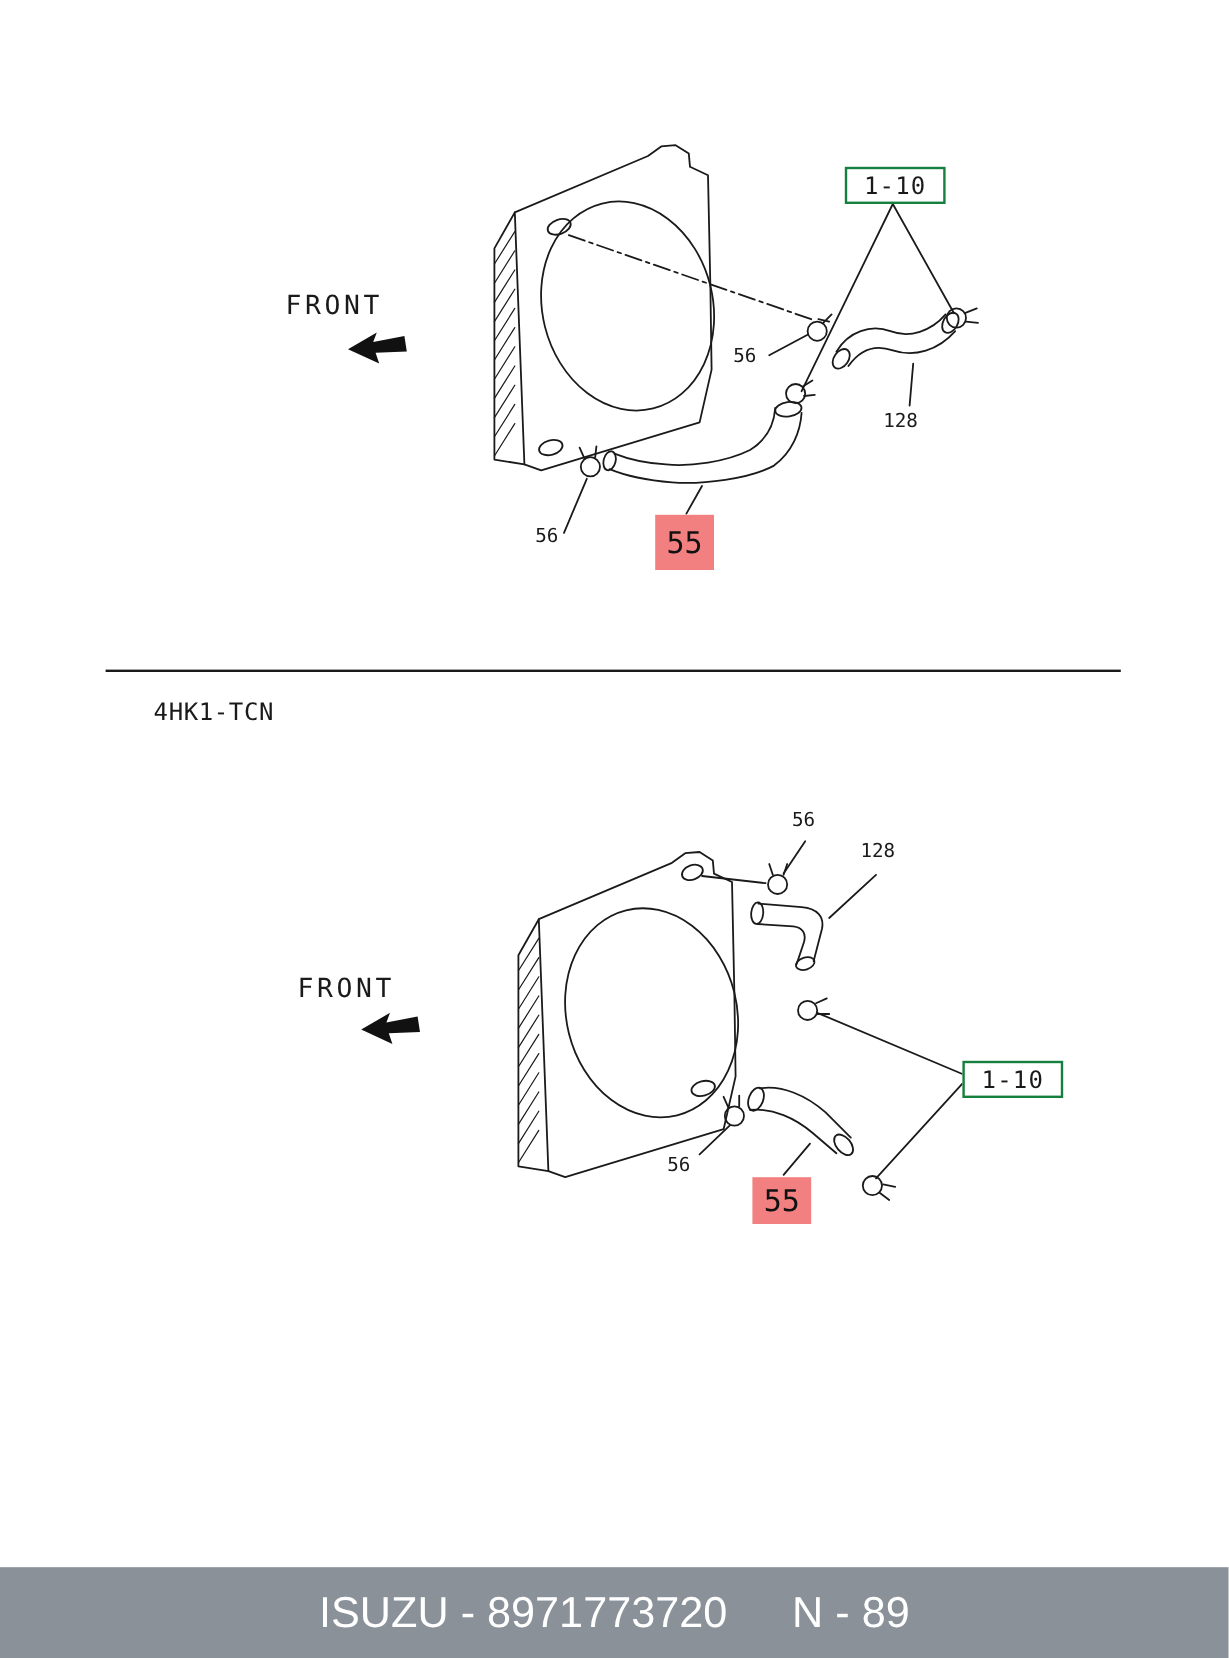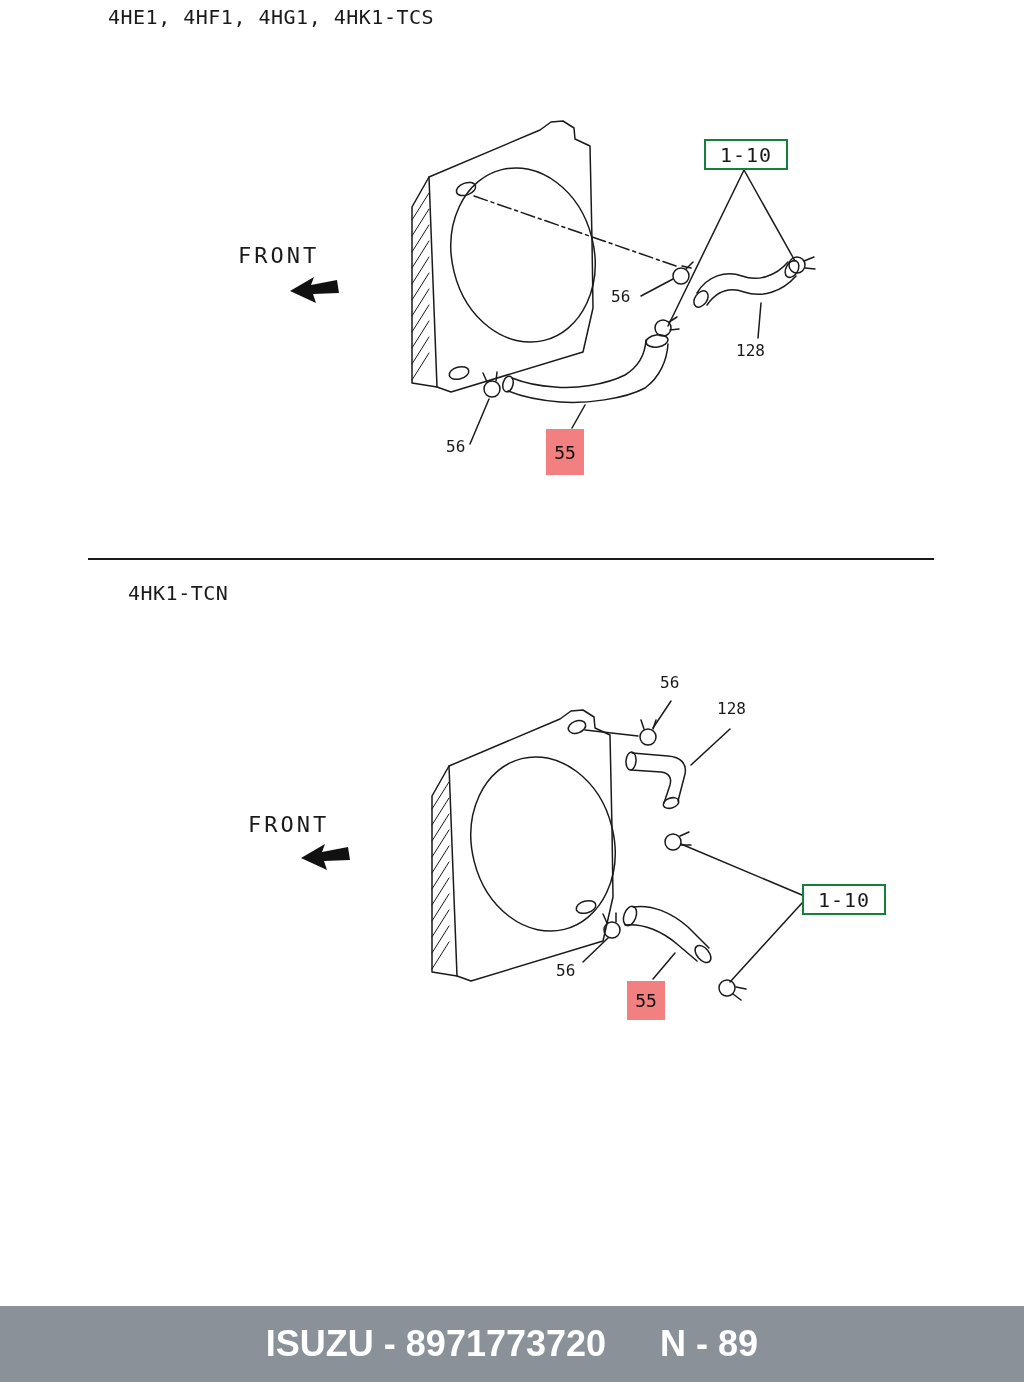--- a/index.html
+++ b/index.html
@@ -16,30 +16,30 @@
   .section-title { position: absolute; font-size: 20px; letter-spacing: 0.5px; white-space: pre; }
   .front-label { position: absolute; font-size: 22px; letter-spacing: 3px; font-weight: 400; }
   .callout { position: absolute; font-size: 16px; }
   .ref-box {
     position: absolute; width: 84px; height: 31px;
     border: 2px solid #15803d; background: #ffffff;
     display: flex; align-items: center; justify-content: center;
     font-size: 20px; letter-spacing: 1px;
   }
   .hl-box {
-    position: absolute; width: 38px;
+    position: absolute; width: 49px;
     display: flex; align-items: center; justify-content: center;
-    background: #f28080; color: #111111; font-size: 18px;
+    background: #f28080; color: #111111; font-size: 25px;
   }
   .divider { position: absolute; left: 88px; top: 558px; width: 846px; height: 0; border-top: 2px solid #1a1a1a; }
   .footer {
     position: absolute; left: 0; bottom: 0; width: 1024px; height: 76px;
     background: #8a9198; color: #ffffff;
     display: flex; align-items: center; justify-content: center; gap: 54px;
-    font-family: "Liberation Sans", sans-serif; font-size: 36px; font-weight: bold;
+    font-family: "Liberation Sans", sans-serif; font-size: 36px;
   }
 </style>
 </head>
 <body>
 
 <div class="page">
 
   <section class="section sec-top">
     <svg class="svg-art" width="1024" height="559" viewBox="0 0 1024 559">
       <g stroke="#1a1a1a" fill="none" stroke-width="1.5" stroke-linejoin="round" stroke-linecap="round">
@@ -85,21 +85,20 @@
           <path d="M 669 322 l 8 -5 M 670 330 l 9 -1"></path>
         </g>
         <g>
           <circle cx="492" cy="389" r="8"></circle>
           <path d="M 487 382 l -4 -9 M 496 381 l 1 -9"></path>
         </g>
         <polygon fill="#111111" stroke="none" points="290,291 314,277 311,285 337,280 339,293 313,294 316,303"></polygon>
       </g>
     </svg>
 
-    <div class="section-title" style="left:108px; top:5px;">4HE1, 4HF1, 4HG1, 4HK1-TCS</div>
     <div class="front-label" style="left:238px; top:243px;">FRONT</div>
     <div class="ref-box" style="left:704px; top:139px;">1-10</div>
     <div class="callout" style="left:611px; top:287px;">56</div>
     <div class="callout" style="left:736px; top:341px;">128</div>
     <div class="callout" style="left:446px; top:437px;">56</div>
     <div class="hl-box" style="left:546px; top:429px; height:46px;">55</div>
   </section>
 
   <div class="divider"></div>
 

